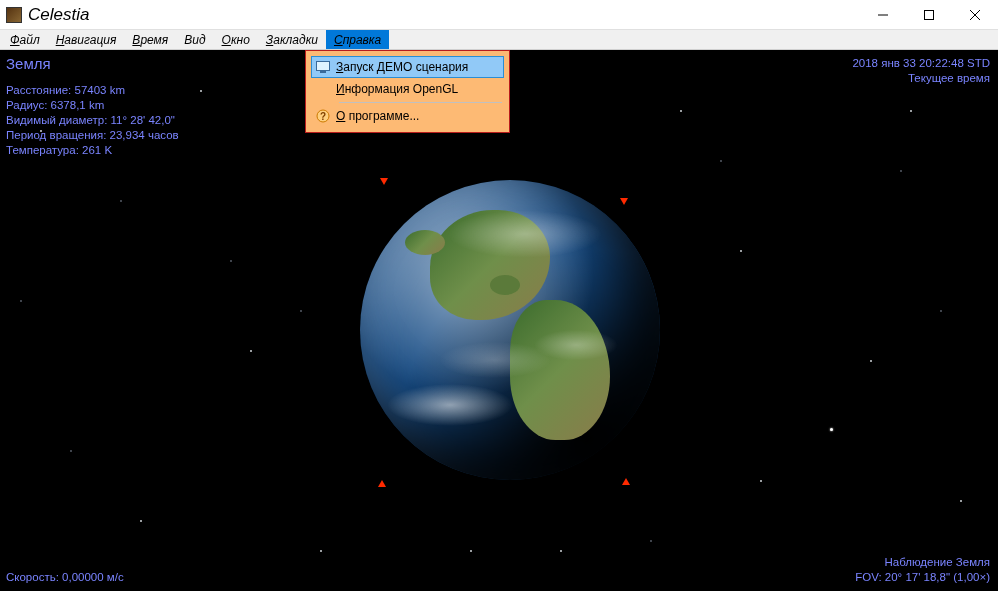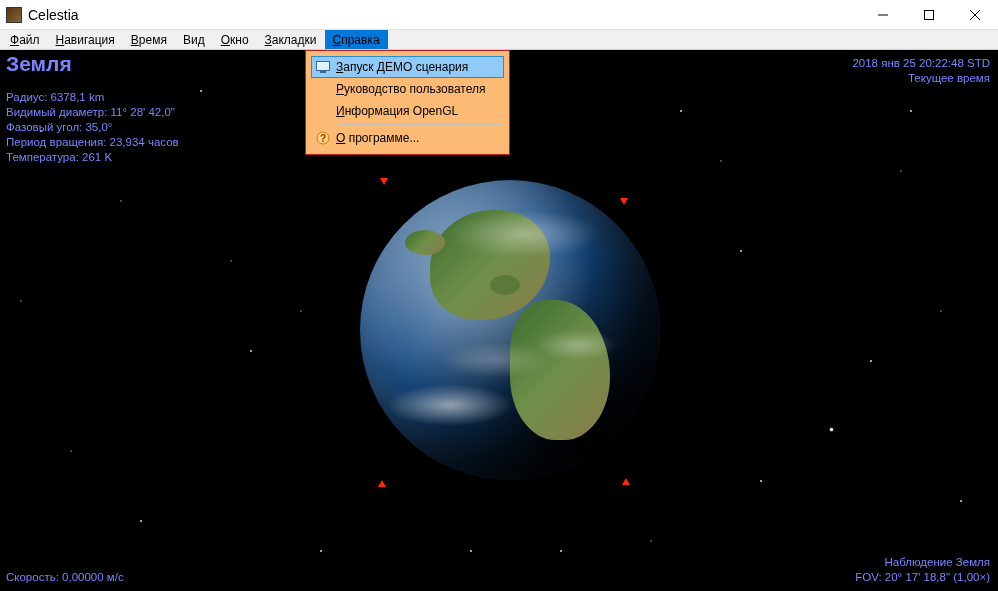--- a/index.html
+++ b/index.html
@@ -1,41 +1,41 @@
 <!DOCTYPE html>
 <html><head>
 <meta charset="utf-8">
 <style>
   * { box-sizing: border-box; margin: 0; padding: 0; }
   html, body { width: 998px; height: 591px; font-family: "Segoe UI", Tahoma, sans-serif; font-size: 12px; overflow: hidden; }
 
   
   .titlebar { height: 30px; background: #fff; display: flex; align-items: center; border-bottom: 1px solid #e0e0e0; }
   .titlebar .app-icon { width: 16px; height: 16px; margin: 0 6px; background: linear-gradient(135deg,#553311,#886633); border:1px solid #333; }
-  .titlebar .title { flex: 1; font-size: 14px; color: #000; }
+  .titlebar .title { flex: 1; font-size: 17px; color: #000; font-style: italic; }
   .win-btns { display: flex; height: 100%; }
   .win-btn { width: 46px; display: flex; align-items: center; justify-content: center; color:#000; }
 
   
-  .menubar { height: 20px; background: #f0f0f0; display: flex; align-items: stretch; padding: 0 2px; border-bottom:1px solid #d0d0d0; }
+  .menubar { height: 20px; background: #f0f0f0; display: flex; align-items: stretch; padding: 0 2px; border-bottom:1px solid #d0d0d0;font-style:italic; }
   .menu-item { padding: 0 8px; display:flex; align-items:center; font-size:12px; }
   .menu-item.active { background:#0178d9; color:#000000; }
   .menu-item .ul { text-decoration: underline; }
 
   
   .viewport { position: relative; width: 998px; height: 541px; background:#000; overflow:hidden; }
 
   
   .star { position:absolute; width:2px; height:2px; background:#cfd4da; border-radius:50%; }
   .star.big { width:3px; height:3px; background:#ffffff; box-shadow:0 0 2px #fff; }
   .star.dim { background:#555b66; }
 
   
   .hud { position:absolute; color:#7a84ff; font-family: Verdana, sans-serif; font-size:11.5px; line-height:15px; }
-  .hud b.title { font-size:21px; font-weight:bold; display:block; margin-bottom:19px; }
+  .hud b.title { font-size:15px; font-weight:normal; display:block; margin-bottom:12px; }
   .hud.tl { left:6px; top:6px; }
   .hud.tr { right:8px; top:6px; text-align:right; }
   .hud.bl { left:6px; bottom:6px; }
   .hud.br { right:8px; bottom:6px; text-align:right; }
 
   
   .planet-wrap { position:absolute; left:360px; top:130px; width:300px; height:300px; }
   .planet {
     width:300px; height:300px; border-radius:50%;
     background:
@@ -155,28 +155,28 @@
     </div>
 
     <div class="marker down" style="left:20px;  top:-2px;"></div>
     <div class="marker down" style="left:260px; top:18px;"></div>
     <div class="marker up" style="left:18px;  top:300px;"></div>
     <div class="marker up" style="left:262px; top:298px;"></div>
   </div>
 
   <div class="hud tl">
     <b class="title">Земля</b>
+    <div>Расстояние: 57403 km</div>
     <div>Радиус: 6378,1 km</div>
     <div>Видимый диаметр: 11° 28' 42,0"</div>
-    <div>Фазовый угол: 35,0°</div>
     <div>Период вращения: 23,934 часов</div>
     <div>Температура: 261 K</div>
   </div>
   <div class="hud tr">
-    <div>2018 янв 25 20:22:48 STD</div>
+    <div>2018 янв 33 20:22:48 STD</div>
     <div>Текущее время</div>
   </div>
   <div class="hud bl">
     <div>Скорость: 0,00000 м/с</div>
   </div>
   <div class="hud br">
     <div>Наблюдение Земля</div>
     <div>FOV: 20° 17' 18,8" (1,00×)</div>
   </div>
 
@@ -185,24 +185,20 @@
       <span class="dd-icon">
         <svg width="14" height="12">
             <rect x="0.5" y="0.5" width="13" height="9" fill="#dff3ff" stroke="#3a6a9a"></rect>
             <rect x="4" y="10" width="6" height="2" fill="#3a6a9a"></rect>
           </svg>
       </span>
       <span class="dd-label"><span class="ul">З</span>апуск ДЕМО сценария</span>
     </div>
     <div class="dd-item">
       <span class="dd-icon"></span>
-      <span class="dd-label"><span class="ul">Р</span>уководство пользователя</span>
-    </div>
-    <div class="dd-item">
-      <span class="dd-icon"></span>
       <span class="dd-label"><span class="ul">И</span>нформация OpenGL</span>
     </div>
     <div class="dd-sep"></div>
     <div class="dd-item">
       <span class="dd-icon">
         <svg width="14" height="14">
             <circle cx="7" cy="7" r="6" fill="#ffd080" stroke="#cc7a00"></circle>
             <text x="7" y="11" text-anchor="middle" font-size="10" fill="#804000" font-weight="bold">?</text>
           </svg>
       </span>

